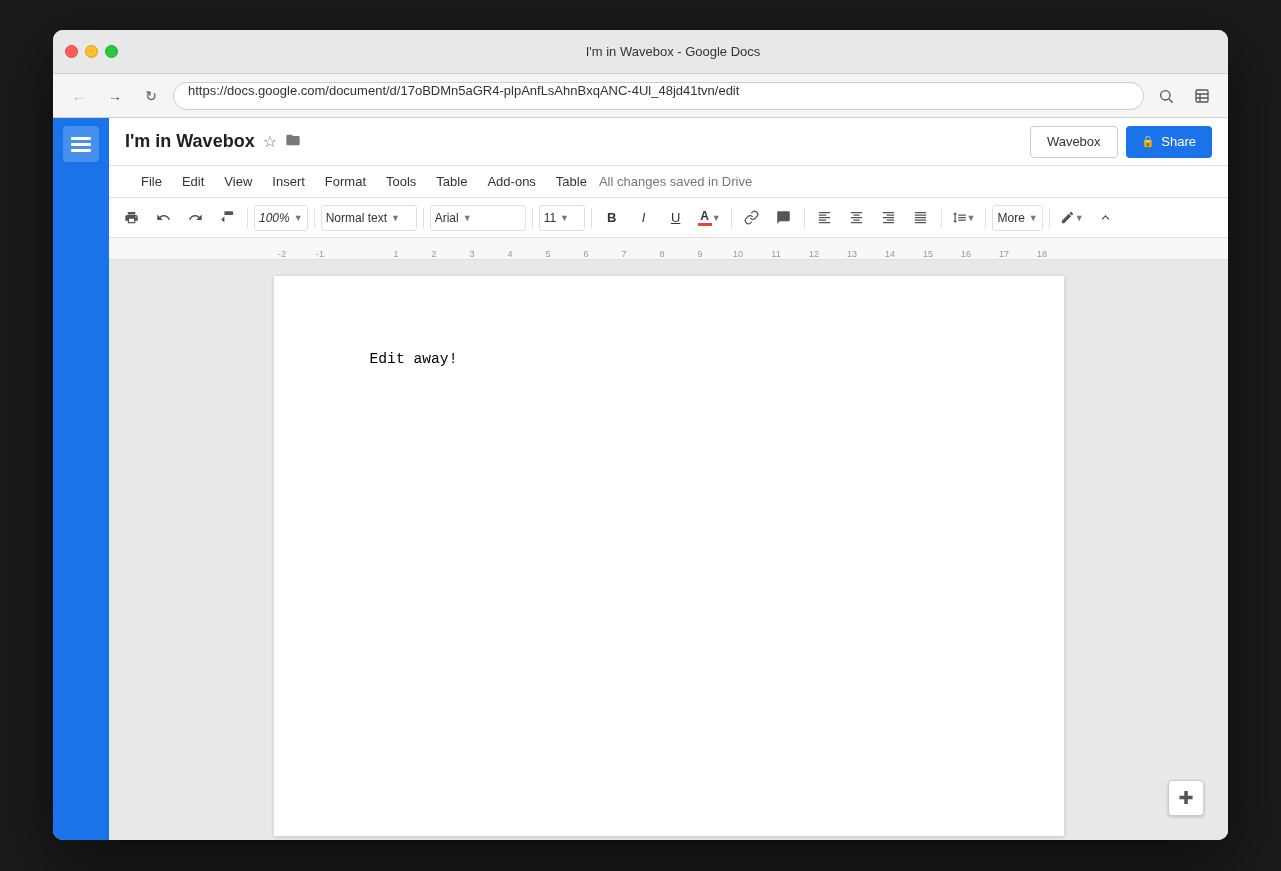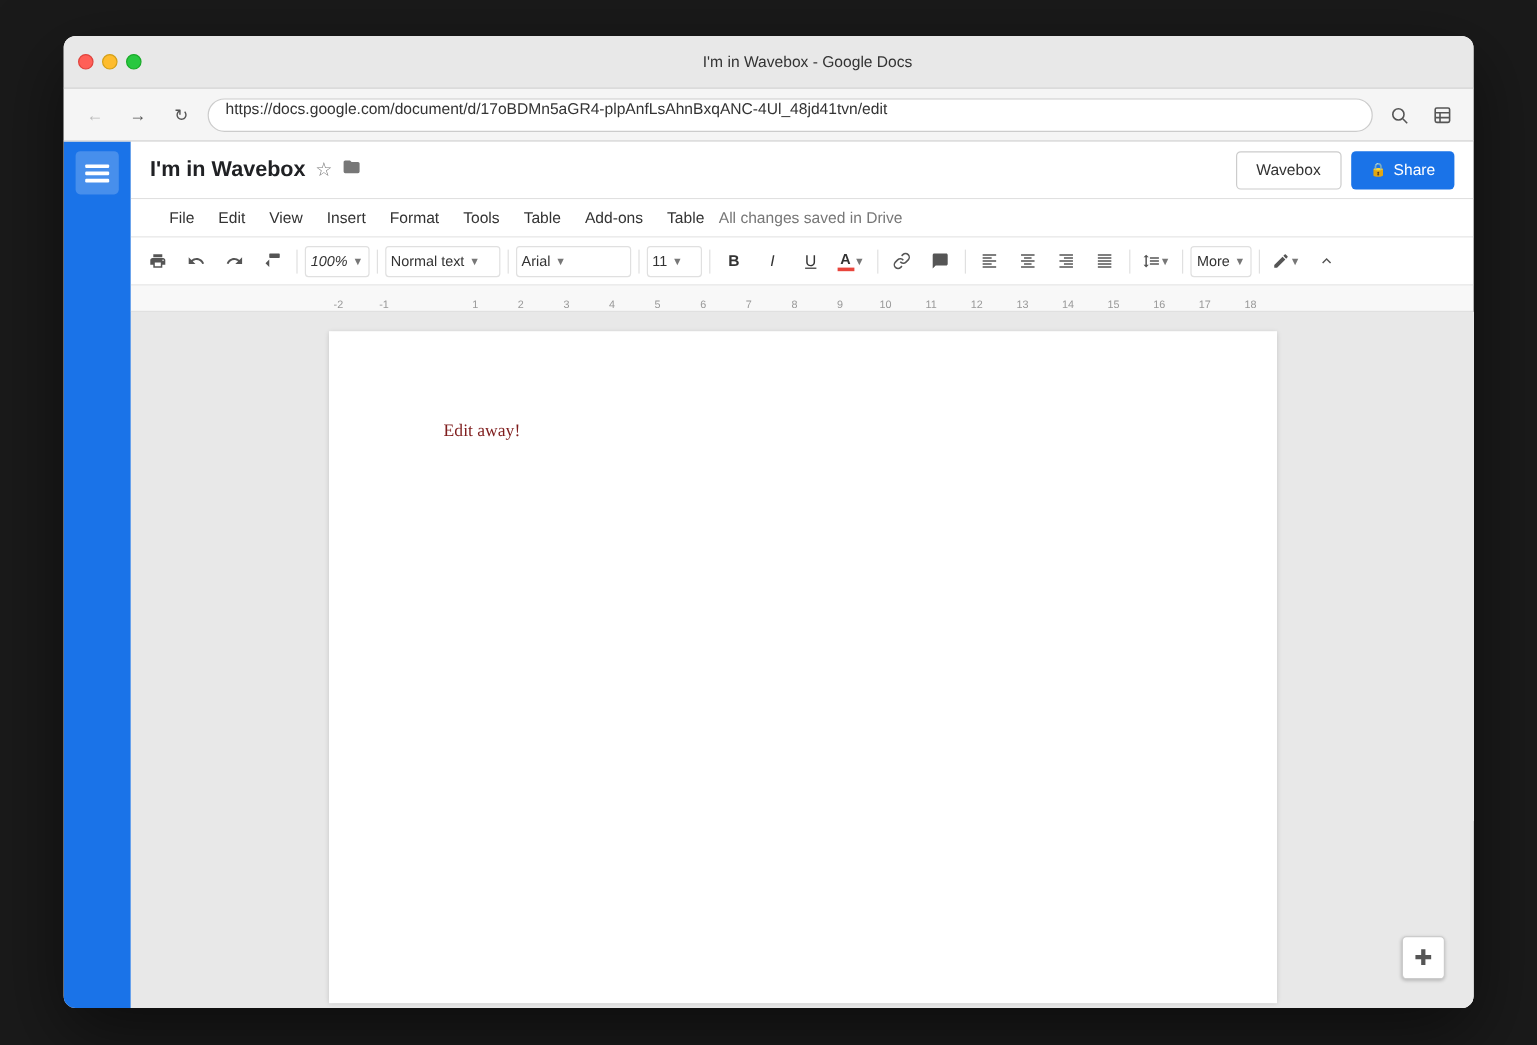--- a/index.html
+++ b/index.html
@@ -328,22 +328,22 @@
     .doc-page {
       width: 790px;
       min-height: 560px;
       background: white;
       box-shadow: 0 1px 4px rgba(0,0,0,0.15);
       padding: 72px 72px 72px 96px;
       position: relative;
     }
     .doc-content {
       font-size: 11pt;
-      font-family: Liberation Serif, serif;
-      color: #7f1d1d;
+      font-family: Liberation Mono, monospace;
+      color: #000000;
       line-height: 1.5;
       outline: none;
     }
     
     .doc-scroll-area::-webkit-scrollbar {
       width: 8px;
     }
     .doc-scroll-area::-webkit-scrollbar-track {
       background: #e0e0e0;
     }

